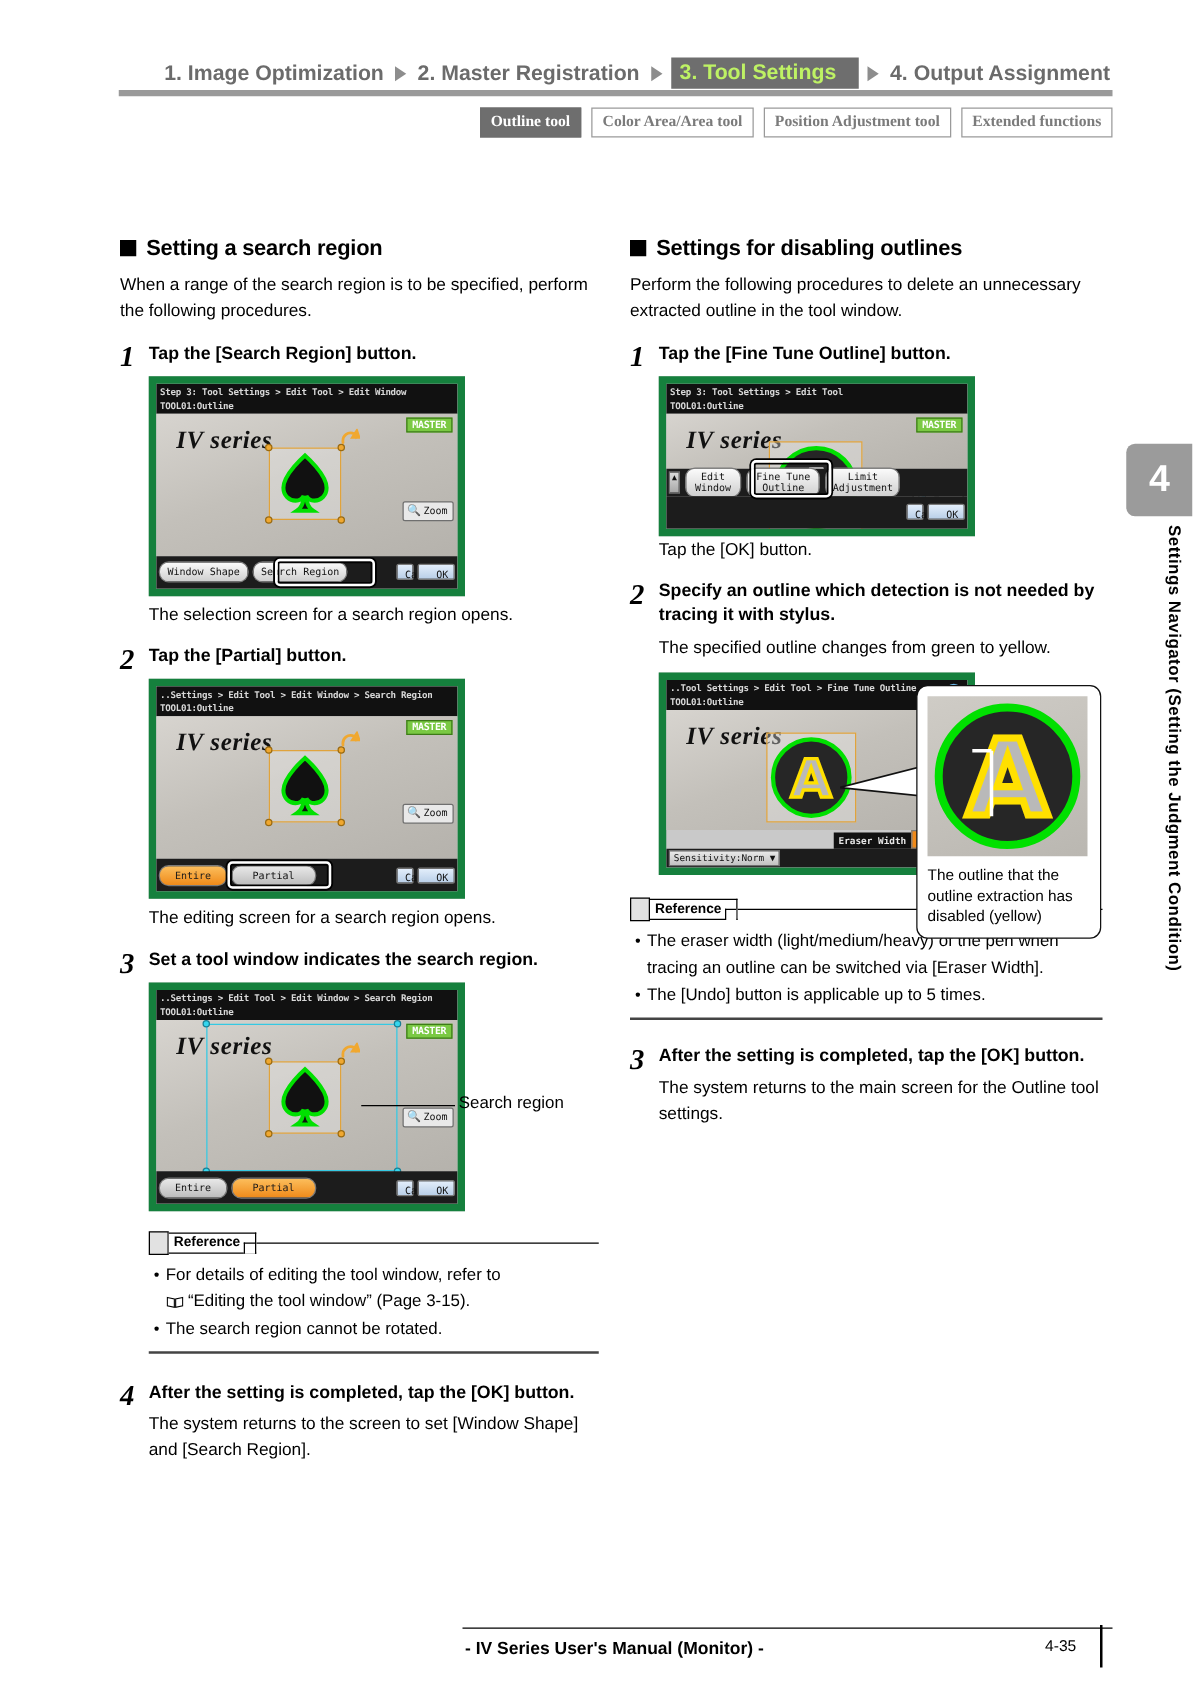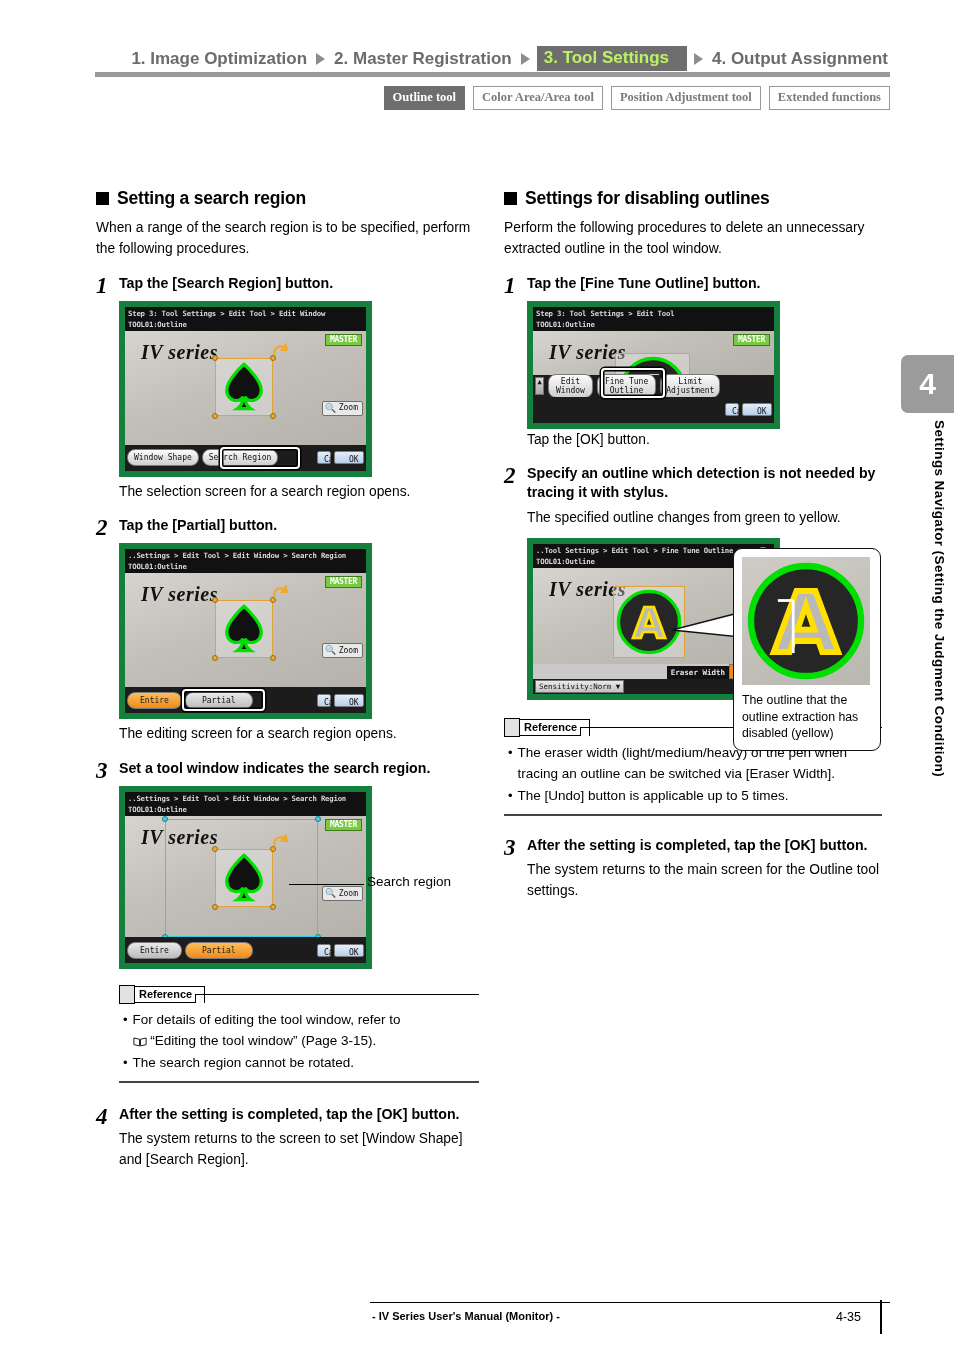--- a/index.html
+++ b/index.html
@@ -189,21 +189,21 @@
   }
   .bubble-img {
     width:128px; height:128px;
     background:linear-gradient(160deg,#cfccc6,#bab7b1);
     position:relative; overflow:hidden;
   }
   .bubble-cap { font-size:12.3px; line-height:1.35; margin-top:7px; font-family:"Liberation Sans", sans-serif;}
 
   
   .footer-rule{ position:absolute; left:370px; top:1302px; width:520px; height:1px; background:#000;}
-  .footer-txt{ position:absolute; left:372px; top:1310px; font-size:11px; font-weight:bold; }
+  .footer-txt{ position:absolute; left:372px; top:1310px; font-size:14px; font-weight:bold; }
   .footer-pg { position:absolute; left:836px; top:1310px; font-size:12.5px; }
   .footer-bar{ position:absolute; left:880px; top:1300px; width:2px; height:34px; background:#000;}
 
   .sens-bar {
     position:absolute; left:0; bottom:0; width:100%; height:15px;
     background:#1c1c1c; display:flex; align-items:center; padding:0 2px; gap:3px;
   }
   .sens-sel {
     font-size:7.5px; background:linear-gradient(#e9e9e9,#c2c2c2);
     border:1px solid #6f6f6f; padding:1px 3px; color:#111;

